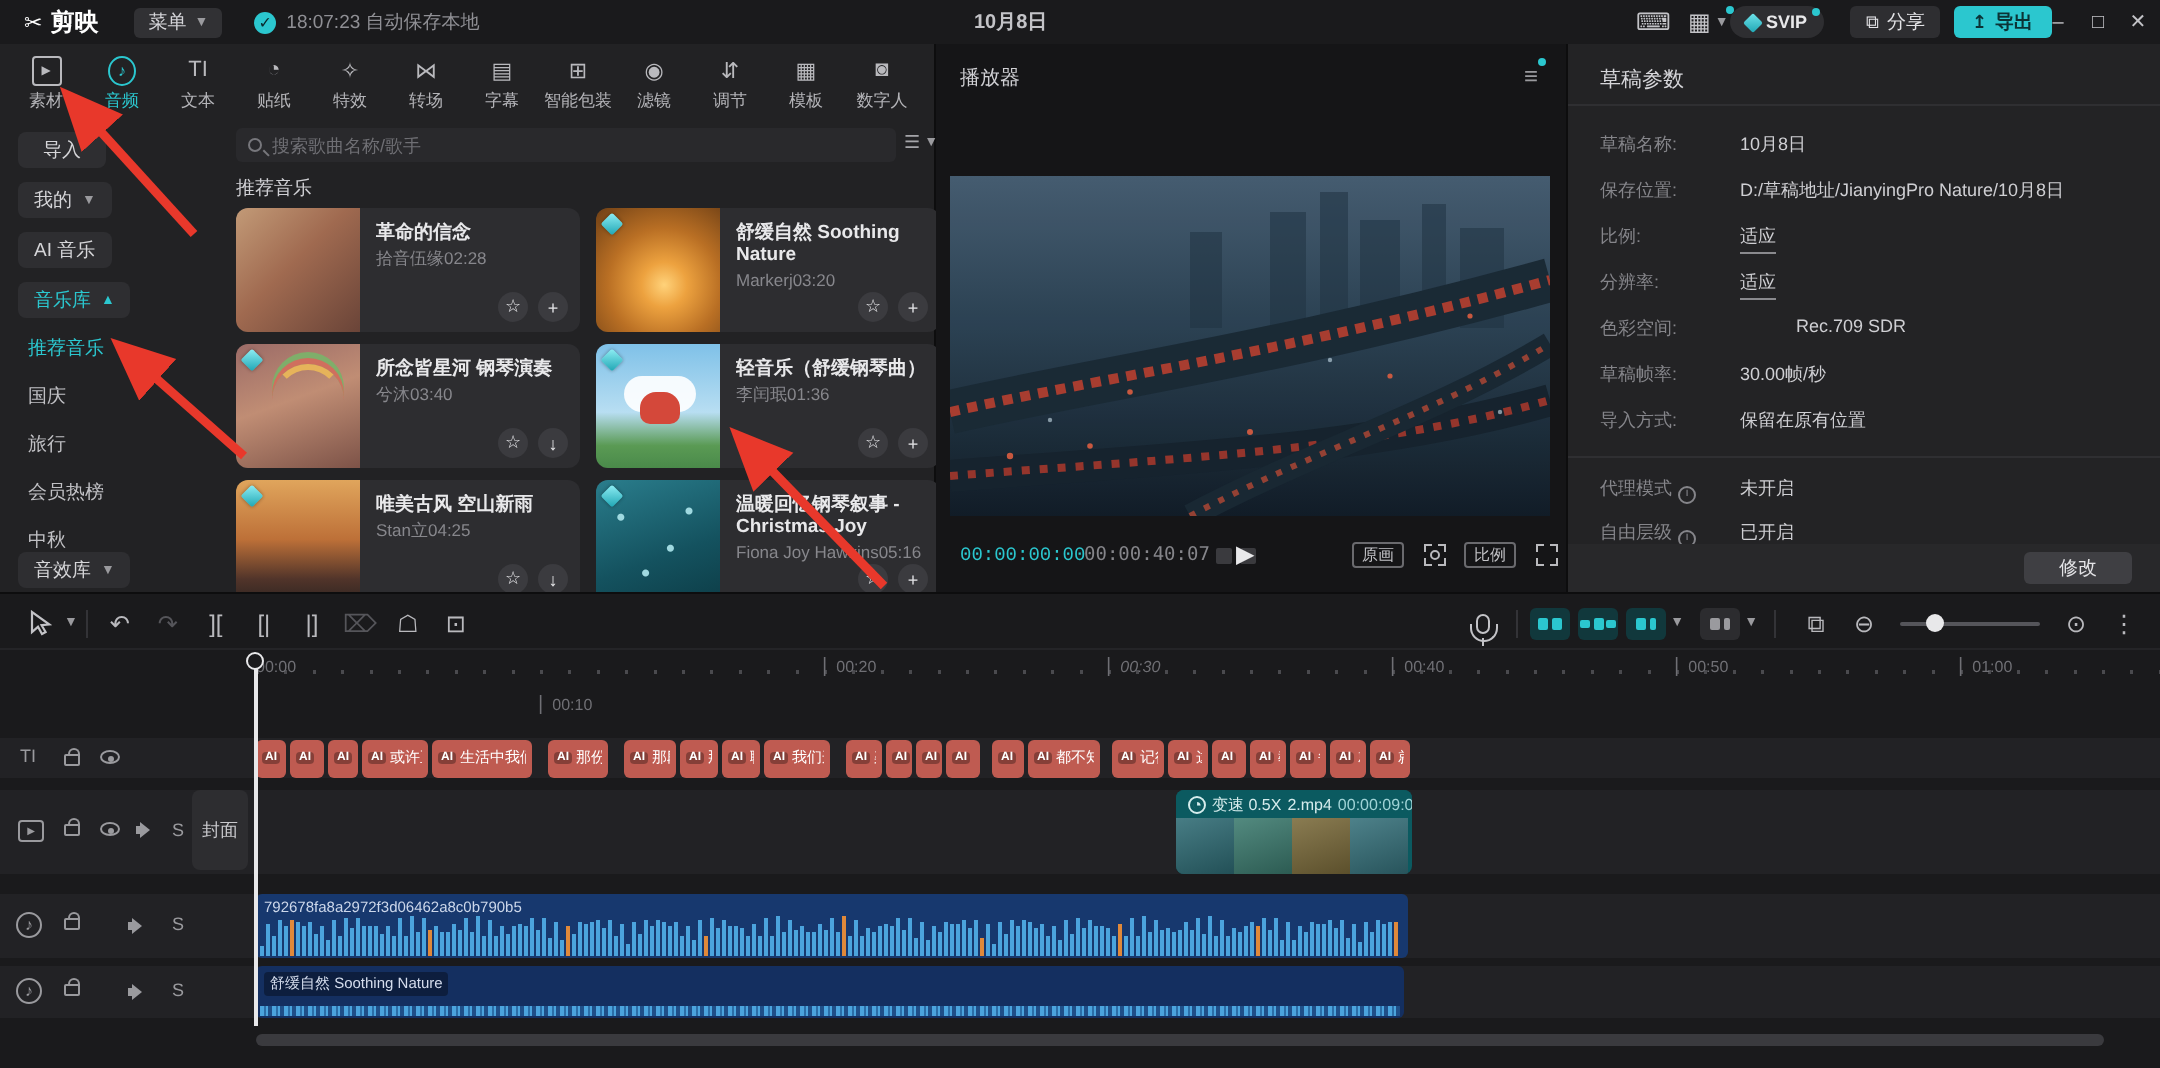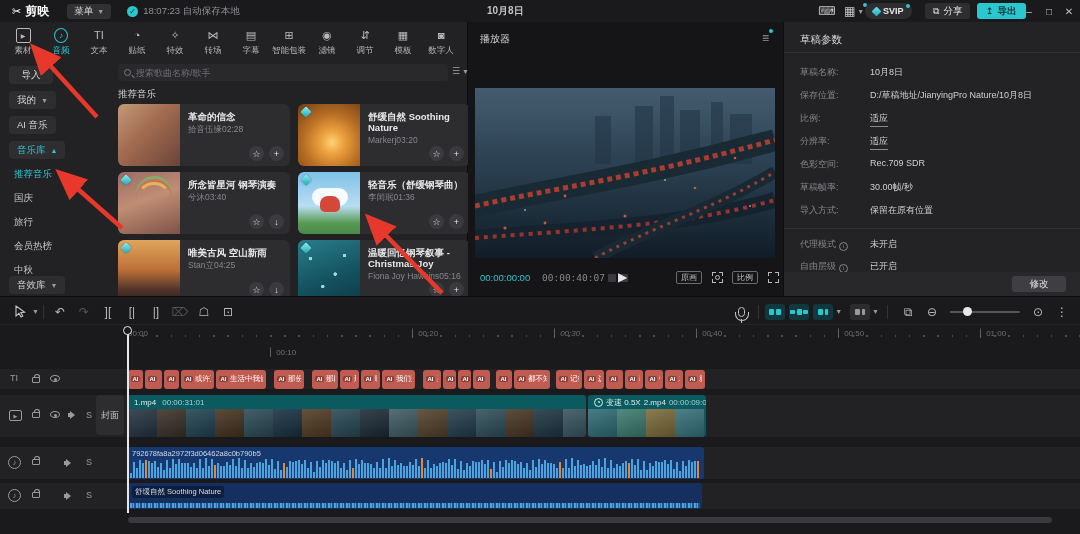--- a/index.html
+++ b/index.html
@@ -75,21 +75,21 @@
   .t6{background:linear-gradient(160deg,#2a7d8c 0%,#14525f 60%,#0d3d47 100%)}
   .t6::after{content:"";position:absolute;inset:0;background:radial-gradient(circle at 20% 30%,#9fd9e0 0 1.5px,transparent 2px),radial-gradient(circle at 60% 55%,#9fd9e0 0 1.5px,transparent 2px),radial-gradient(circle at 40% 75%,#9fd9e0 0 1.5px,transparent 2px),radial-gradient(circle at 75% 25%,#9fd9e0 0 1.5px,transparent 2px)}
 
   
   #player-title{position:absolute;left:12px;top:10px;font-size:10px;color:#d0d0d4}
   #player-menu{position:absolute;right:14px;top:9px;color:#9a9a9e;font-size:12px}
   #player-menu .dot{right:-4px;top:-2px}
   #video{position:absolute;left:7px;top:66px;width:300px;height:170px;background:#000;overflow:hidden}
   #vtext{position:absolute;left:58px;top:88px;font-family:"DejaVu Serif","Liberation Serif",serif;font-weight:bold;font-size:19px;color:#fff;letter-spacing:5px;text-shadow:0 1px 3px rgba(0,0,0,.8)}
   #pc{position:absolute;left:0;bottom:8px;width:316px;height:20px}
-  #time-cur{position:absolute;left:12px;top:4px;color:#2bc7cf;font-size:9.5px;font-family:Liberation Sans, sans-serif}
+  #time-cur{position:absolute;left:12px;top:4px;color:#2bc7cf;font-size:9.5px;font-family:Liberation Mono, monospace}
   #time-tot{position:absolute;left:74px;top:4px;color:#85858a;font-size:9.5px;font-family:"DejaVu Sans Mono",monospace}
   .mini-sq{position:absolute;top:6px;width:8px;height:8px;background:#3a3a3e;border-radius:1px}
   #play-btn{position:absolute;left:150px;top:2px;color:#e8e8ea;font-size:12px}
   .pill-ico{position:absolute;top:3px;height:13px;padding:0 4px;border:1px solid #6a6a6e;border-radius:2px;font-size:8px;color:#c3c3c7;display:flex;align-items:center}
   .i-corners{width:11px;height:11px;background:
     linear-gradient(#b9b9bd,#b9b9bd) left 0 top 0/4px 1px,linear-gradient(#b9b9bd,#b9b9bd) left 0 top 0/1px 4px,
     linear-gradient(#b9b9bd,#b9b9bd) right 0 top 0/4px 1px,linear-gradient(#b9b9bd,#b9b9bd) right 0 top 0/1px 4px,
     linear-gradient(#b9b9bd,#b9b9bd) left 0 bottom 0/4px 1px,linear-gradient(#b9b9bd,#b9b9bd) left 0 bottom 0/1px 4px,
     linear-gradient(#b9b9bd,#b9b9bd) right 0 bottom 0/4px 1px,linear-gradient(#b9b9bd,#b9b9bd) right 0 bottom 0/1px 4px;
     background-repeat:no-repeat;position:relative}
@@ -434,21 +434,21 @@
           <span class="vl">D:/草稿地址/JianyingPro Nature/10月8日</span>
         </div>
         <div class="drow" style="top: 90px;">
           <span class="lb">比例:</span>
           <span class="vl link">适应</span>
         </div>
         <div class="drow" style="top: 113px;">
           <span class="lb">分辨率:</span>
           <span class="vl link">适应</span>
         </div>
-        <div class="drow" style="top: 136px;">
+        <div class="drow" style="top: 136px; gap: 28px;">
           <span class="lb">色彩空间:</span>
           <span class="vl">Rec.709 SDR</span>
         </div>
         <div class="drow" style="top: 159px;">
           <span class="lb">草稿帧率:</span>
           <span class="vl">30.00帧/秒</span>
         </div>
         <div class="drow" style="top: 182px;">
           <span class="lb">导入方式:</span>
           <span class="vl">保留在原有位置</span>
@@ -679,44 +679,20 @@
         <span class="chip" style="width: 18px; margin-right: 2px;">
           <span class="ai">AI</span>
           <span class="tx">就</span>
         </span>
         <span class="chip" style="width: 20px; margin-right: 2px;">
           <span class="ai">AI</span>
           <span class="tx">就</span>
         </span>
       </div>
 
-    <div class="vclip" style="left:128px;width:458px">
-      <div class="nbar">
-        <span>1.mp4</span>
-        <span class="dur">00:00:31:01</span>
-      </div>
-      <div class="strip" id="strip1">
-          <i style="background-color: rgb(36, 51, 63);"></i>
-          <i style="background-color: rgb(58, 47, 40);"></i>
-          <i style="background-color: rgb(31, 66, 80);"></i>
-          <i style="background-color: rgb(68, 50, 31);"></i>
-          <i style="background-color: rgb(42, 74, 85);"></i>
-          <i style="background-color: rgb(23, 48, 64);"></i>
-          <i style="background-color: rgb(79, 58, 34);"></i>
-          <i style="background-color: rgb(39, 71, 83);"></i>
-          <i style="background-color: rgb(27, 42, 54);"></i>
-          <i style="background-color: rgb(62, 90, 99);"></i>
-          <i style="background-color: rgb(82, 64, 42);"></i>
-          <i style="background-color: rgb(34, 60, 74);"></i>
-          <i style="background-color: rgb(46, 78, 88);"></i>
-          <i style="background-color: rgb(71, 53, 36);"></i>
-          <i style="background-color: rgb(29, 53, 66);"></i>
-          <i style="background-color: rgb(53, 82, 92);"></i>
-        </div>
-    </div>
     <div class="vclip" style="left:588px;width:118px">
       <div class="nbar" style="gap:3px">
         <span class="spd-ic">◔</span>
         <span>变速 0.5X</span>
         <span>2.mp4</span>
         <span class="dur">00:00:09:06</span>
       </div>
       <div class="strip" id="strip2">
           <i style="background-color: rgb(46, 107, 116);"></i>
           <i style="background-color: rgb(59, 122, 110);"></i>

